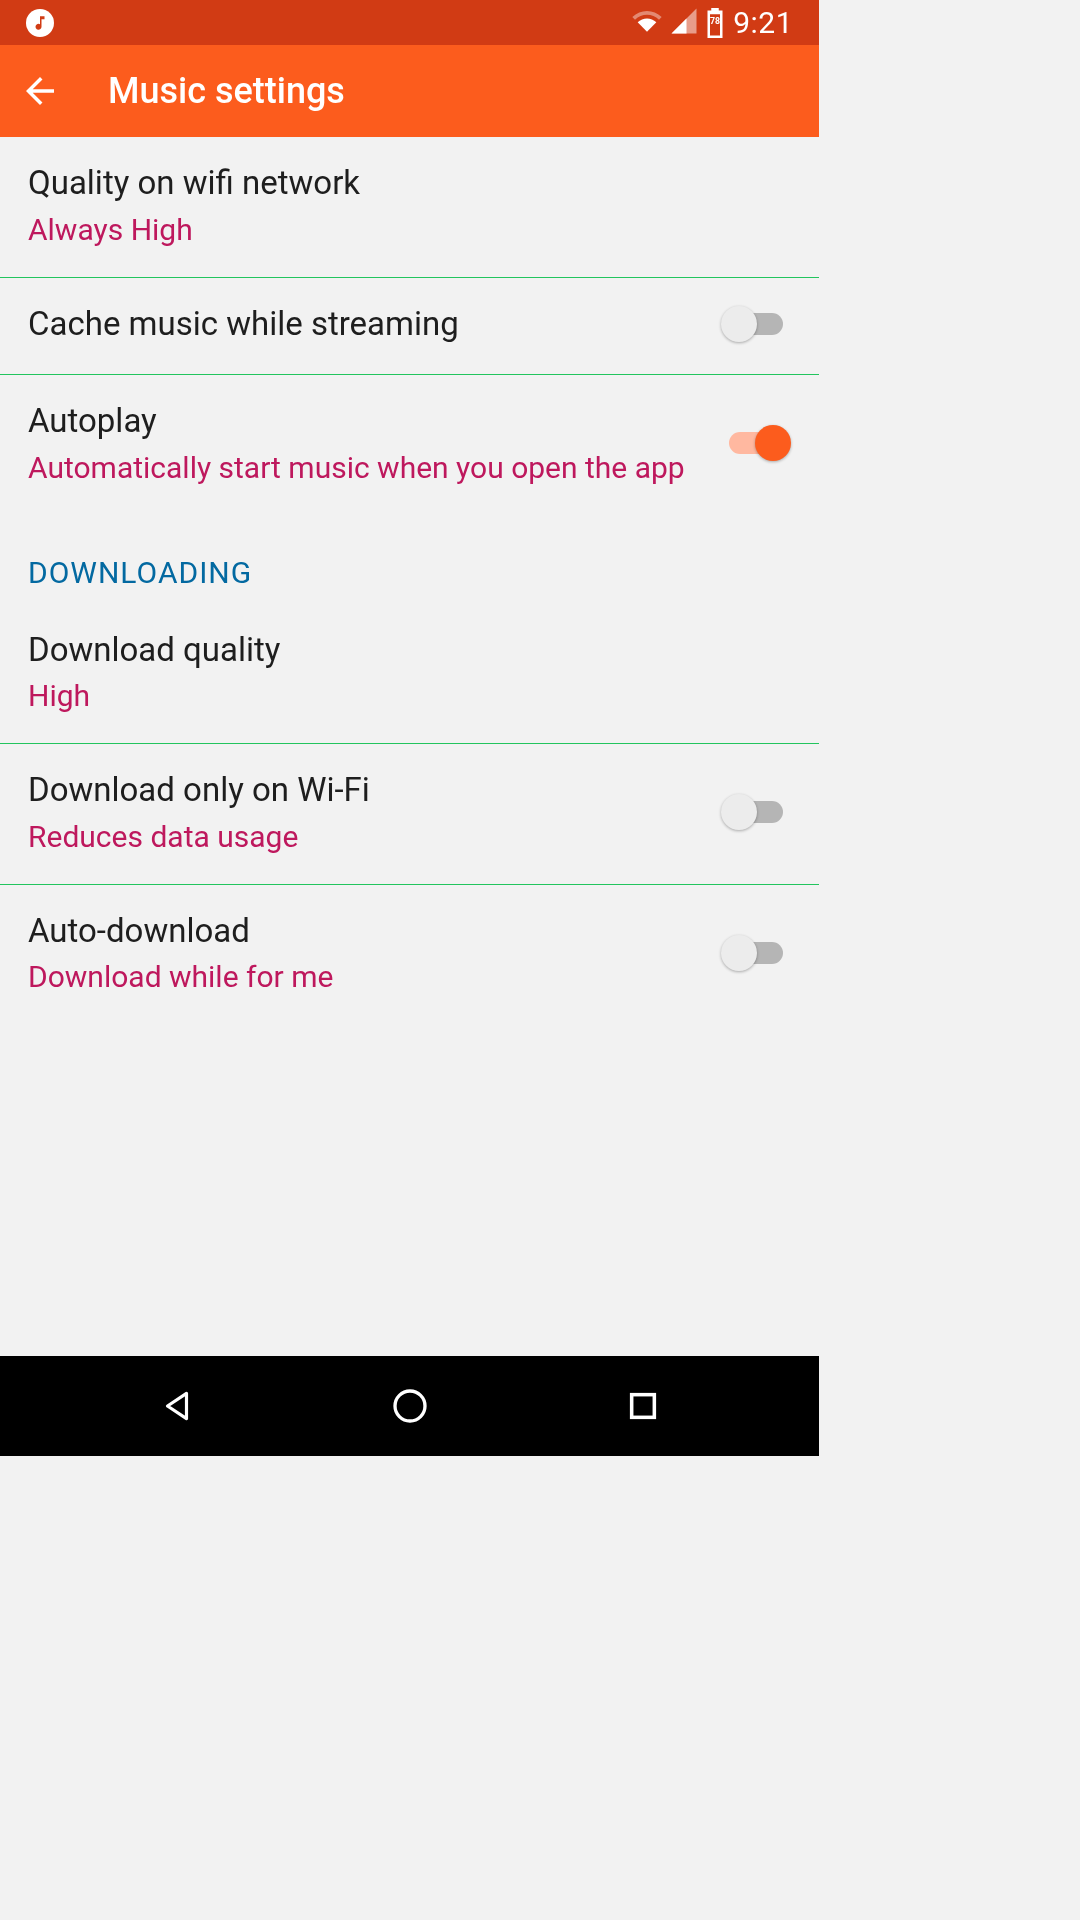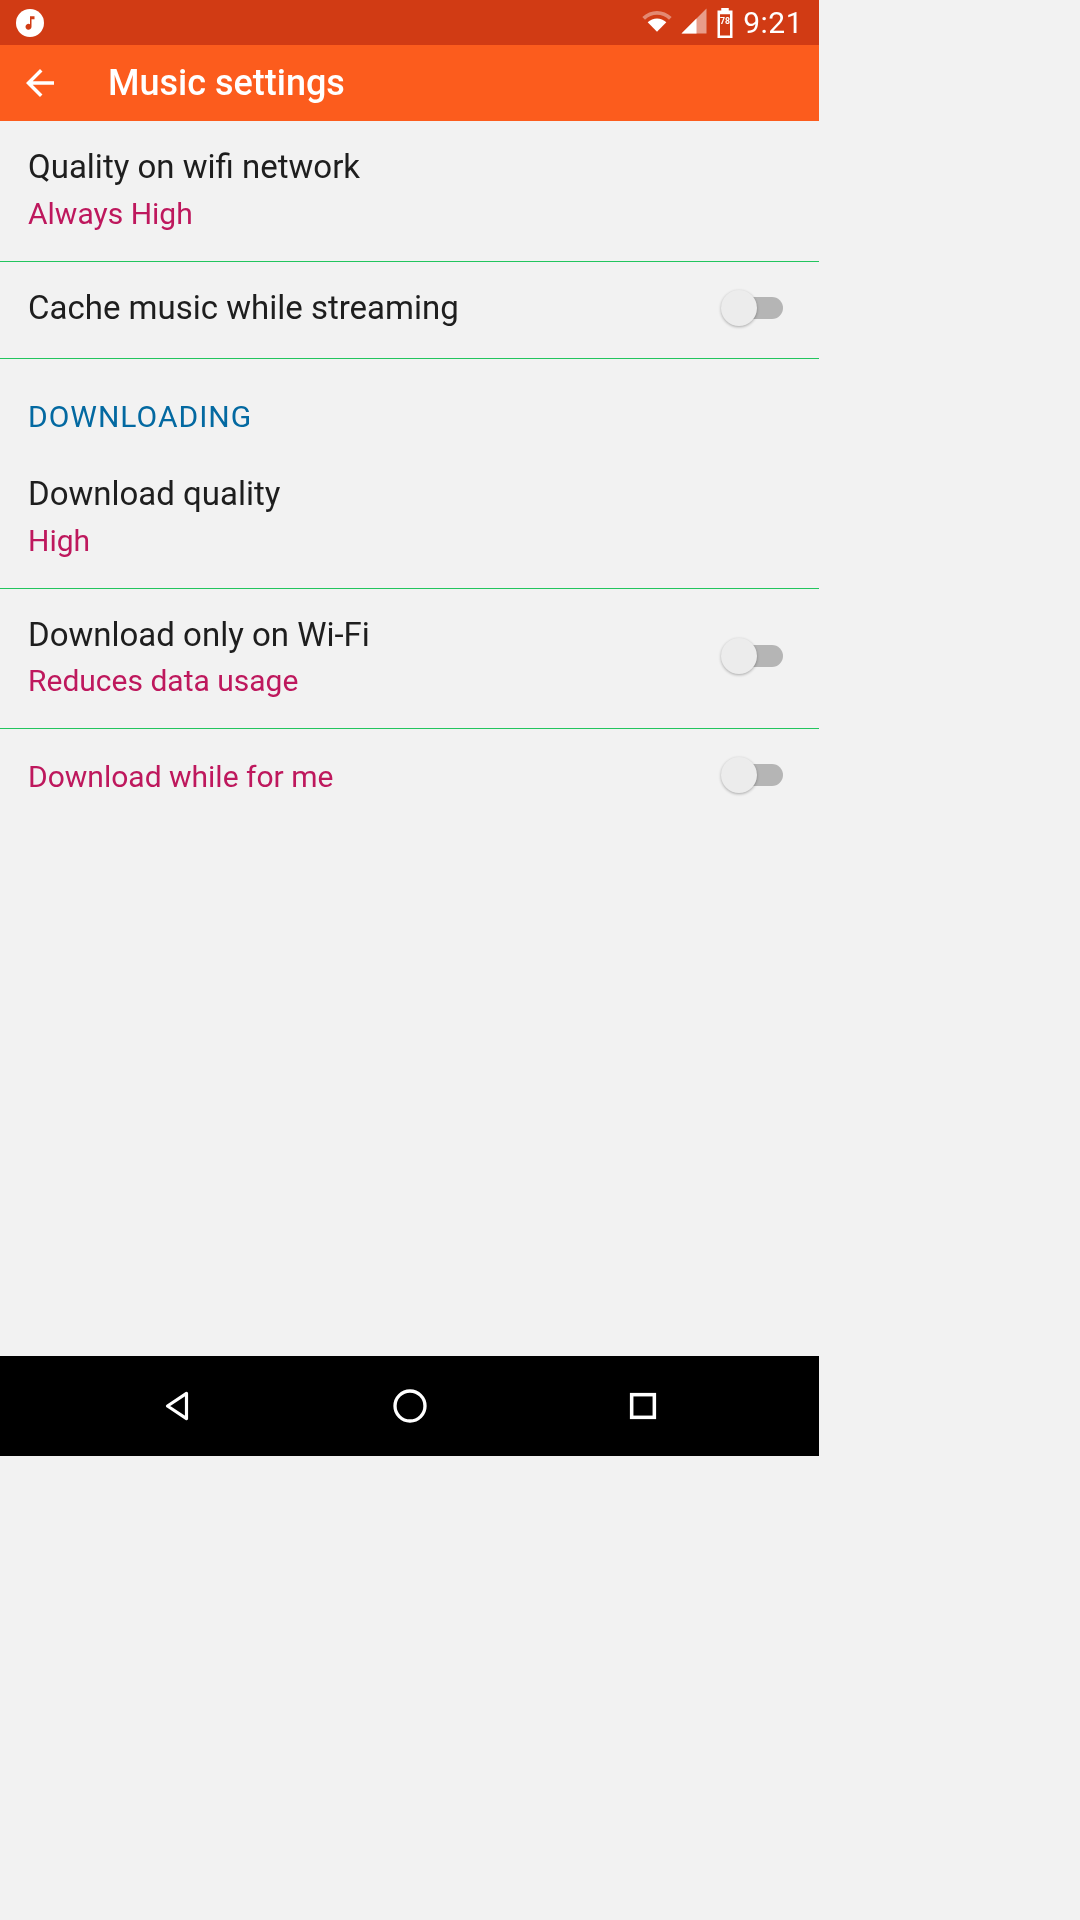--- a/index.html
+++ b/index.html
@@ -10,32 +10,32 @@
       background: #f2f2f2;
       display: flex;
       flex-direction: column;
       overflow: hidden;
     }
     .status-bar {
       height: 45px;
       background: #d13b14;
       display: flex;
       align-items: center;
-      padding: 0 16px;
+      padding: 0 26px;
       color: #fff;
     }
     .status-left { display: flex; align-items: center; }
     .status-right { margin-left: auto; display: flex; align-items: center; gap: 6px; }
     .music-badge {
       width: 28px; height: 28px; border-radius: 50%;
       background: #fff; display: flex; align-items: center; justify-content: center;
     }
     .clock { font-size: 30px; font-weight: 400; letter-spacing: 0.5px; margin-left: 2px; }
     .app-bar {
-      height: 76px;
+      height: 92px;
       background: #fc5c1d;
       display: flex;
       align-items: center;
       padding: 0 10px;
       color: #fff;
     }
     .back-btn {
       width: 60px; height: 60px;
       display: flex; align-items: center; justify-content: center;
       cursor: pointer;
@@ -168,20 +168,30 @@
     <div class="item-text">
       <div class="item-title">Cache music while streaming</div>
     </div>
     <div class="switch">
       <div class="track"></div>
         <div class="thumb"></div>
     </div>
   </div>
 
 
+  <div class="item no-border">
+    <div class="item-text">
+      <div class="item-title">Autoplay</div>
+      <div class="item-sub">Automatically start music when you open the app</div>
+    </div>
+    <div class="switch on">
+      <div class="track"></div>
+        <div class="thumb"></div>
+    </div>
+  </div>
 
   <div class="section-header">DOWNLOADING</div>
 
   <div class="item">
     <div class="item-text">
       <div class="item-title">Download quality</div>
       <div class="item-sub">High</div>
     </div>
   </div>
 
@@ -191,20 +201,21 @@
       <div class="item-sub">Reduces data usage</div>
     </div>
     <div class="switch">
       <div class="track"></div>
         <div class="thumb"></div>
     </div>
   </div>
 
   <div class="item no-border">
     <div class="item-text">
+      <div class="item-title">Auto-download</div>
       <div class="item-sub">Download while for me</div>
     </div>
     <div class="switch">
       <div class="track"></div>
         <div class="thumb"></div>
     </div>
   </div>
 
 </div>
 

